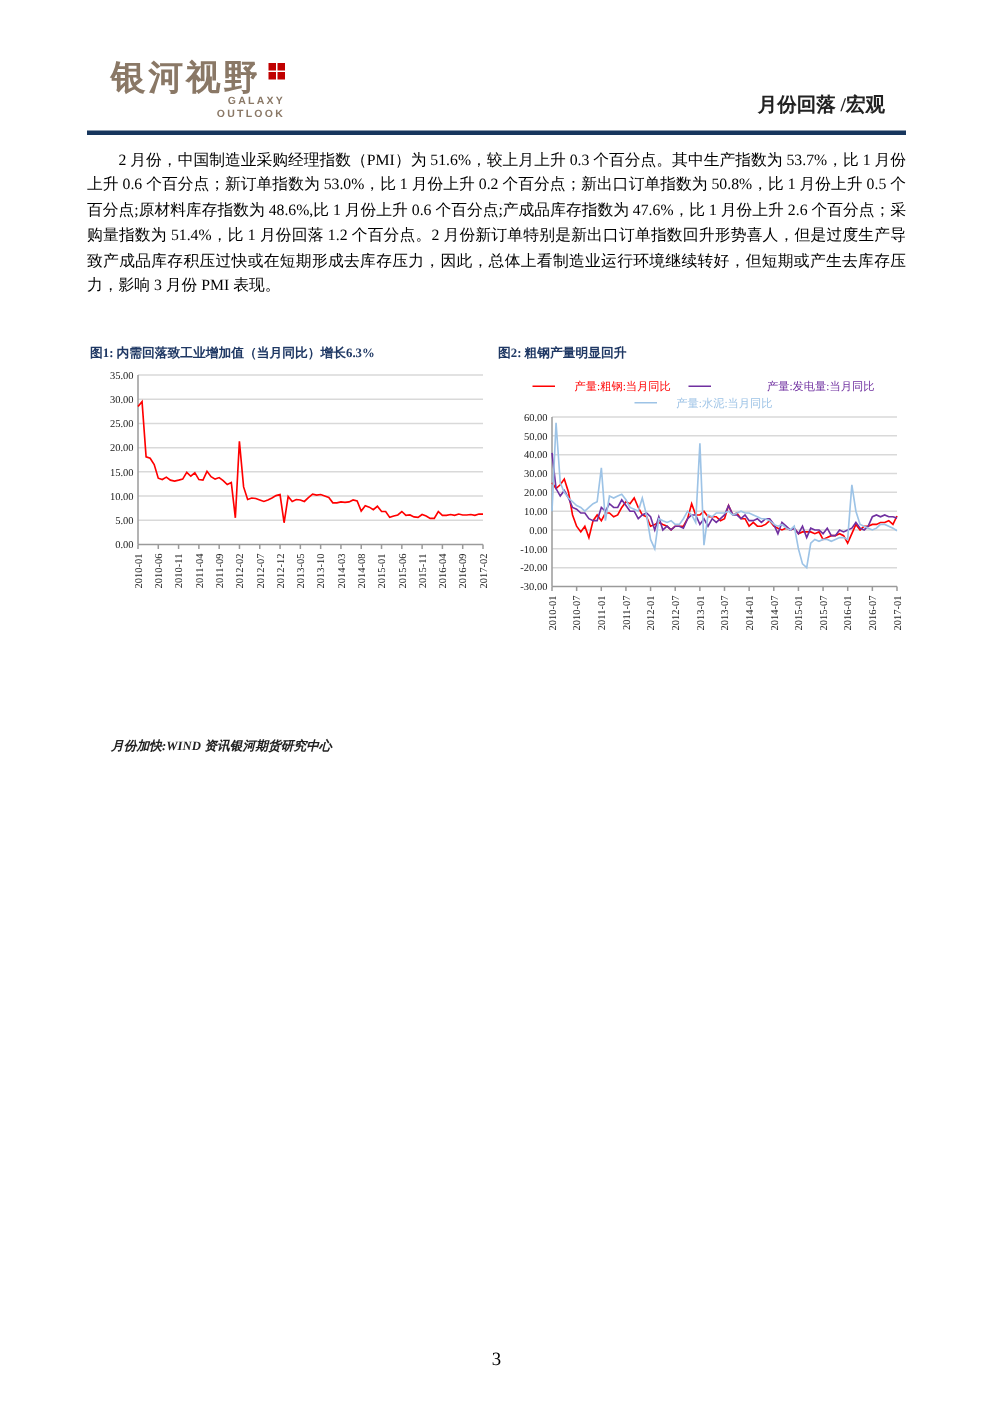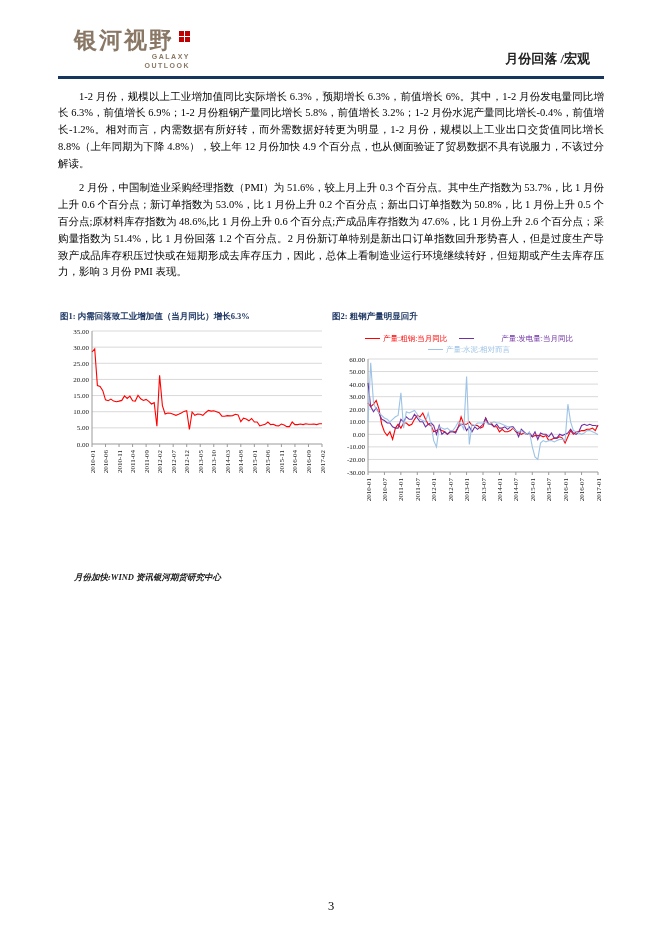--- a/index.html
+++ b/index.html
@@ -1,39 +1,39 @@
 <!DOCTYPE html>
 <html><head>
 <meta charset="utf-8">
 <style>
   *{margin:0;padding:0;box-sizing:border-box}
   html,body{background:#fff}
   body{width:662px;height:936px;font-family:"Liberation Serif",serif;color:#000}
-  .page{width:662px;height:936px;display:flex;flex-direction:column;padding:29px 58px 22px;background:#fff;outline:1px solid #ddd}
+  .page{width:662px;height:936px;display:flex;flex-direction:column;padding:40px 58px 22px;background:#fff;outline:1px solid #ddd}
   
   .hdr{display:flex;justify-content:space-between;align-items:flex-end;padding:0 14px 0 16px}
   .logo{display:flex;flex-direction:column}
   .logo-row{display:flex;align-items:flex-start;gap:5px}
   .logo-cn{font-size:23px;font-weight:bold;color:#8a7866;letter-spacing:2px;line-height:1}
   .logo-squares{display:grid;grid-template-columns:5px 5px;grid-gap:1px;margin-top:2px}
   .logo-squares i{width:5px;height:5px;background:#c00000;display:block}
   .logo-en{text-align:right;font-size:7px;letter-spacing:1.5px;color:#8a7866;font-weight:bold;line-height:1.25;margin-top:1px;font-family:"Liberation Sans",sans-serif}
   .report-type{font-size:13px;font-weight:bold;color:#222;padding-bottom:3px}
   .rule{height:3px;background:#17365d;margin-top:5px}
   
   .maintext{margin-top:10px}
   .maintext p{font-size:10.5px;line-height:1.6;text-align:justify;text-indent:2em;margin-bottom:8px}
   
   .fig-titles{display:flex;margin-top:22px;font-size:8.5px;font-weight:bold;color:#1f3864;padding-left:2px}
   .fig-titles .ft1{width:50%}
   
   .charts-row{display:flex;justify-content:space-between;margin-top:3px}
   .chart-block{width:270px}
   .legend{display:flex;flex-wrap:wrap;justify-content:center;column-gap:12px;row-gap:1px;min-height:28px;align-content:flex-end;font-size:7.5px;line-height:1.3}
-  .legend-item{display:flex;align-items:center;gap:3px;white-space:nowrap}
+  .legend-item{display:flex;align-items:center;gap:13px;white-space:nowrap}
   .legend-line{display:inline-block;width:15px;height:0;border-top:1.5px solid #000}
   svg text{font-family:"Liberation Serif",serif}
   .tick{font-size:7px;fill:#1a1a1a}
   
   .source{margin-top:42px;padding-left:16px;font-size:8.5px;font-style:italic;font-weight:bold;color:#222}
   .pagenum{margin-top:auto;text-align:center;font-size:12.5px;color:#000}
 </style>
 </head>
 <body>
 
@@ -54,21 +54,20 @@
         <div>GALAXY</div>
         <div>OUTLOOK</div>
       </div>
     </div>
     <div class="report-type">月份回落 /宏观</div>
   </div>
 
   <div class="rule"></div>
 
   <div class="maintext">
-    <p>1-2 月份，规模以上工业增加值同比实际增长 6.3%，预期增长 6.3%，前值增长 6%。其中，1-2 月份发电量同比增长 6.3%，前值增长 6.9%；1-2 月份粗钢产量同比增长 5.8%，前值增长 3.2%；1-2 月份水泥产量同比增长-0.4%，前值增长-1.2%。相对而言，内需数据有所好转，而外需数据好转更为明显，1-2 月份，规模以上工业出口交货值同比增长 8.8%（上年同期为下降 4.8%），较上年 12 月份加快 4.9 个百分点，也从侧面验证了贸易数据不具有说服力，不该过分解读。</p>
     <p>2 月份，中国制造业采购经理指数（PMI）为 51.6%，较上月上升 0.3 个百分点。其中生产指数为 53.7%，比 1 月份上升 0.6 个百分点；新订单指数为 53.0%，比 1 月份上升 0.2 个百分点；新出口订单指数为 50.8%，比 1 月份上升 0.5 个百分点;原材料库存指数为 48.6%,比 1 月份上升 0.6 个百分点;产成品库存指数为 47.6%，比 1 月份上升 2.6 个百分点；采购量指数为 51.4%，比 1 月份回落 1.2 个百分点。2 月份新订单特别是新出口订单指数回升形势喜人，但是过度生产导致产成品库存积压过快或在短期形成去库存压力，因此，总体上看制造业运行环境继续转好，但短期或产生去库存压力，影响 3 月份 PMI 表现。</p>
   </div>
 
   <div class="fig-titles">
     <span class="ft1">图1: 内需回落致工业增加值（当月同比）增长6.3%</span>
     <span class="ft2">图2: 粗钢产量明显回升</span>
   </div>
 
   <div class="charts-row">
     <figure class="chart-block">
@@ -134,21 +133,21 @@
           <span class="legend-item">
             <span class="legend-line" style="border-top-color: rgb(255, 0, 0);"></span>
             <span style="color: rgb(255, 0, 0);">产量:粗钢:当月同比</span>
           </span>
           <span class="legend-item">
             <span class="legend-line" style="border-top-color: rgb(112, 48, 160);"></span>
             <span style="color: rgb(112, 48, 160); margin-left: 24px;">产量:发电量:当月同比</span>
           </span>
           <span class="legend-item">
             <span class="legend-line" style="border-top-color: rgb(157, 195, 230);"></span>
-            <span style="color: rgb(157, 195, 230);">产量:水泥:相对而言</span>
+            <span style="color: rgb(157, 195, 230);">产量:水泥:当月同比</span>
           </span>
         </div>
       <div class="chart-canvas" id="chart-1"><svg width="270" height="172">
             <line x1="34" x2="264" y1="118" y2="118" stroke="#9a9a9a" stroke-width="1"></line>
             <text x="31" y="120.5" text-anchor="end" class="tick">-30.00</text>
             <line x1="34" x2="264" y1="105.44444444444444" y2="105.44444444444444" stroke="#d9d9d9" stroke-width="1"></line>
             <text x="31" y="107.94444444444444" text-anchor="end" class="tick">-20.00</text>
             <line x1="34" x2="264" y1="92.88888888888889" y2="92.88888888888889" stroke="#d9d9d9" stroke-width="1"></line>
             <text x="31" y="95.38888888888889" text-anchor="end" class="tick">-10.00</text>
             <line x1="34" x2="264" y1="80.33333333333333" y2="80.33333333333333" stroke="#d9d9d9" stroke-width="1"></line>

